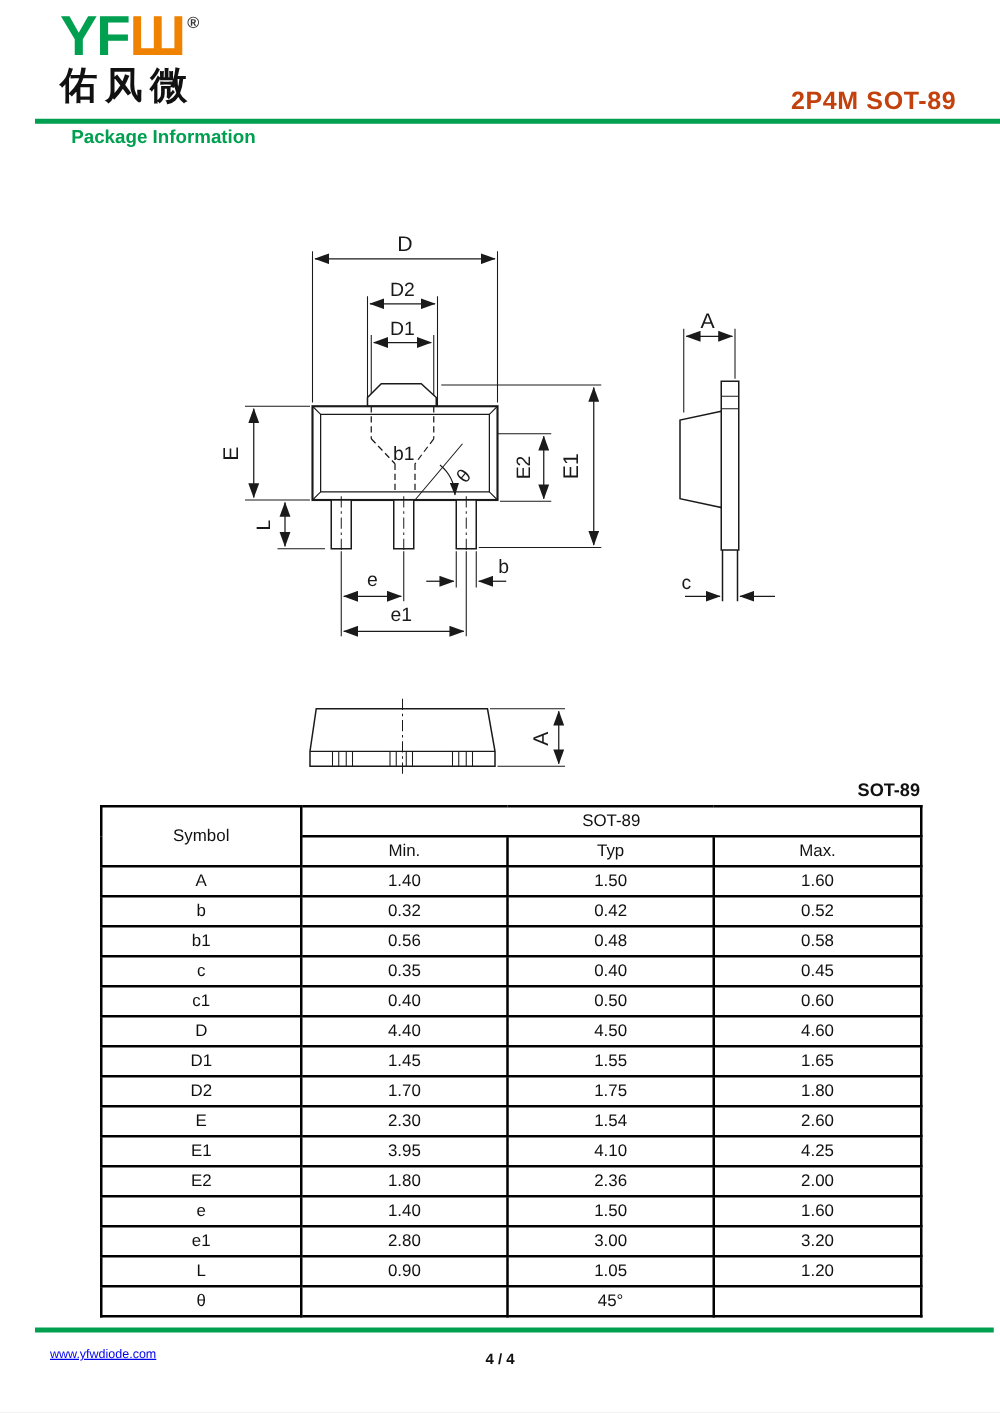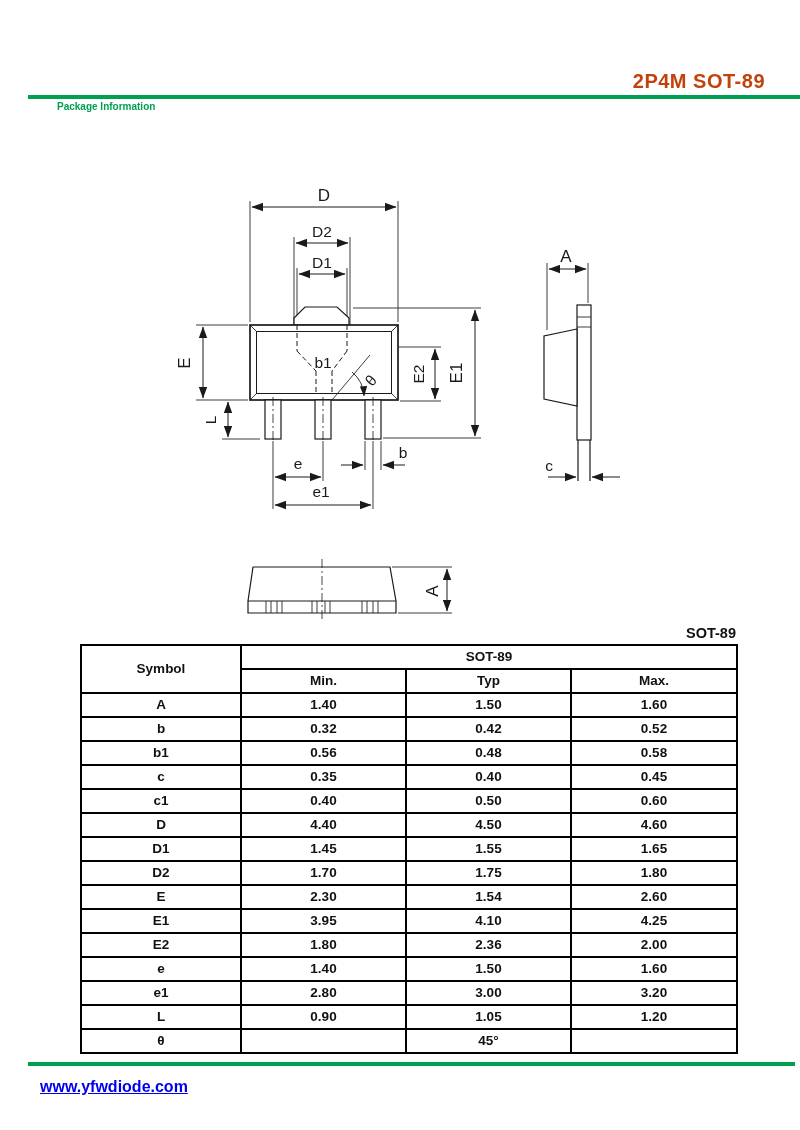--- a/index.html
+++ b/index.html
@@ -21,59 +21,63 @@
   .logo-latin .o{color:var(--orange);}
   .logo-reg{font-size:13px;color:#333;vertical-align:22px;margin-left:2px;font-weight:bold;}
   .logo-cn{font-weight:bold;font-size:30px;letter-spacing:6px;color:#111;margin-top:3px;}
   .doc-title{
     position:absolute;top:70px;right:35px;
     font-size:20px;font-weight:bold;color:#c2410c;letter-spacing:0.5px;
   }
   .hrule{position:absolute;left:28px;width:772px;top:95px;height:4px;background:var(--green);}
   .section-title{
     position:absolute;left:57px;top:101px;
-    font-size:10px;font-weight:bold;color:var(--green);
+    font-size:15px;font-weight:bold;color:var(--green);
   }
   
   svg.drawing{position:absolute;left:0;top:130px;}
   svg .ln{stroke:var(--ink);stroke-width:1;fill:none;}
   svg .thin{stroke:var(--ink);stroke-width:.85;fill:none;}
   svg .outline{stroke:var(--ink);stroke-width:1.7;fill:#fff;}
   svg .mid{stroke:var(--ink);stroke-width:1.2;fill:#fff;}
   svg .dash{stroke:var(--ink);stroke-width:1;fill:none;stroke-dasharray:5 3;}
   svg .cl{stroke:var(--ink);stroke-width:.8;fill:none;stroke-dasharray:9 3 2 3;}
   svg text.lbl{font-family:"Liberation Sans",sans-serif;font-size:15.5px;fill:var(--ink);text-anchor:middle;}
   
   .tbl-caption{
     position:absolute;left:80px;top:625px;width:656px;
     text-align:right;font-size:14.5px;font-weight:bold;
   }
   table.dims{
     position:absolute;left:80px;top:644px;width:656px;
     border-collapse:collapse;table-layout:fixed;
-    font-size:13.5px;font-weight:bold;
+    font-size:13.5px;font-weight:normal;
   }
   table.dims td{
     border:2px solid #000;text-align:center;vertical-align:middle;
     height:22px;padding:0;line-height:1;
   }
   
   .frule{position:absolute;left:28px;width:767px;top:1062px;height:3.5px;background:var(--green);}
   .site{
     position:absolute;left:40px;top:1078px;
-    font-size:16px;font-weight:bold;color:var(--link);text-decoration:underline;
+    font-size:10px;font-weight:normal;color:var(--link);text-decoration:underline;
   }
   .pageno{position:absolute;left:0;width:800px;top:1080px;text-align:center;font-size:12px;font-weight:bold;}
   .company{position:absolute;right:30px;top:1077px;font-size:13.5px;font-weight:bold;}
 </style>
 </head>
 <body>
 
 <div class="page">
 
+  <div class="logo">
+    <div class="logo-latin"><span class="g">YF</span><span class="o">Ш</span><span class="logo-reg">®</span></div>
+    <div class="logo-cn">佑风微</div>
+  </div>
   <div class="doc-title">2P4M SOT-89</div>
   <div class="hrule"></div>
   <div class="section-title">Package Information</div>
 
   <svg class="drawing" width="800" height="500" viewBox="0 130 800 500" xmlns="http://www.w3.org/2000/svg">
     <defs>
       <marker id="arr" viewBox="0 0 11 8" markerWidth="12" markerHeight="9" refX="10.5" refY="4" orient="auto-start-reverse">
         <path d="M0,0 L11,4 L0,8 Z" fill="#1a1a1a"></path>
       </marker>
     </defs>
@@ -266,14 +270,15 @@
           <td>θ</td>
           <td></td>
           <td>45°</td>
           <td></td>
         </tr>
     </tbody>
   </table>
 
   <div class="frule"></div>
   <a class="site" href="#">www.yfwdiode.com</a>
+  <div class="pageno">4 / 4</div>
 
 </div>
 
 </body></html>

